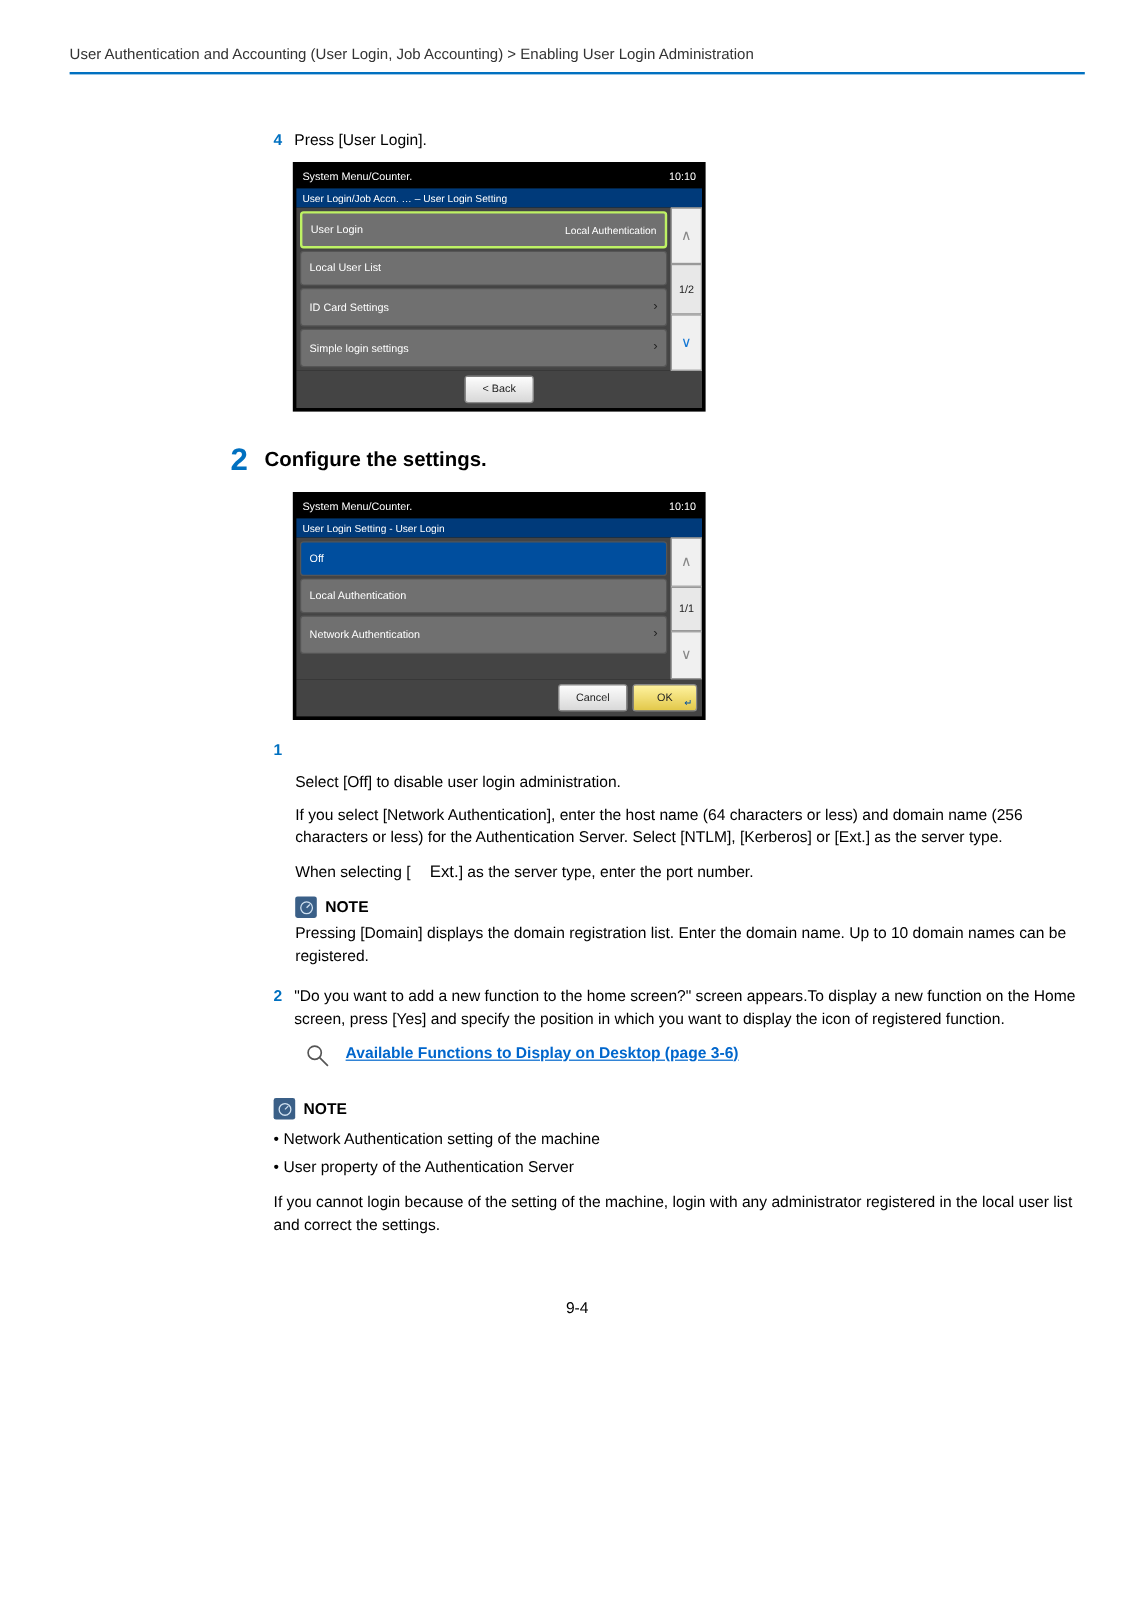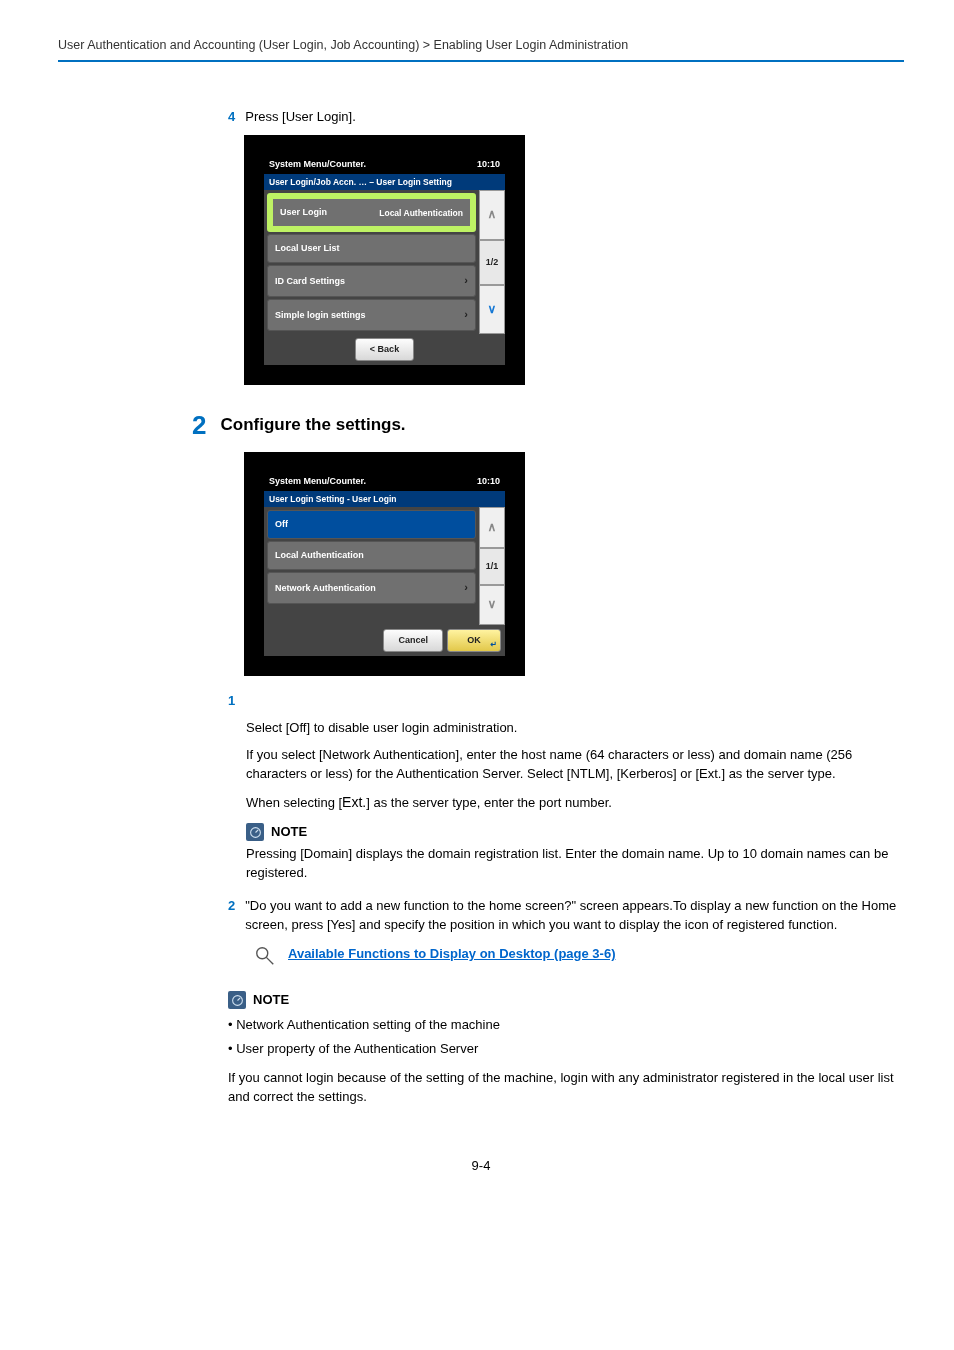--- a/index.html
+++ b/index.html
@@ -51,25 +51,24 @@
     gap: 14px;
     margin: 28px 0 14px -36px;
   }
   .step-title {
     font-family: Arial Black, Arial, sans-serif;
     font-size: 17px;
     font-weight: 900;
   }
   
   .panel {
-    width: 281px;
+    width: 344px;
     background: #000;
-    padding: 20px;
+    padding: 3px;
     margin: 8px 0 8px 16px;
-    font-weight: bold;
   }
   .panel-inner { position: relative; }
   .panel-top {
     display: flex;
     justify-content: space-between;
     color: #fff;
     font-size: 9px;
     padding: 3px 5px 3px 5px;
   }
   .panel-crumb {
@@ -94,21 +93,21 @@
     border-radius: 3px;
     color: #fff;
     font-size: 9px;
     padding: 7px 7px;
     display: flex;
     justify-content: space-between;
     align-items: center;
     border: 1px solid #555;
   }
   .panel-row.highlight {
-    border: 6px solid #bef264;
+    border: 2px solid #bef264;
     gap: 35px;
   }
   .panel-row.selected {
     background: #004e9e;
   }
   .panel-row .right-val { color: #fff; font-size: 8.5px; }
   .panel-row .chev { color:#222; font-size:11px; }
   .panel-side {
     width: 26px;
     display: flex;
@@ -281,21 +280,21 @@
       </div>
     </div>
 
     <div class="step-line" style="margin-top:16px;">
       <span class="step-num-blue-sm">1</span>
     </div>
     <div class="indent">
       <div class="subpara">Select [Off] to disable user login administration.</div>
       <div class="subpara">If you select [Network Authentication], enter the host name (64 characters or less) and domain name (256 characters or less) for the Authentication Server. Select [NTLM], [Kerberos] or [Ext.] as the server type.</div>
       <div class="subpara">
-        <span>When selecting [</span><span style="font-size:14px;">Ext.</span><span>] as the server type, enter the port number.</span>
+        <span>When selecting [</span><span style="font-size:14px;margin-left:16px;">Ext.</span><span>] as the server type, enter the port number.</span>
       </div>
 
       <div class="note-box">
         <div class="note-head">
           <span class="note-icon">
             <svg viewBox="0 0 24 24">
                 <circle cx="12" cy="12" r="9" fill="none" stroke="#cfe0f0" stroke-width="2"></circle>
                 <line x1="12" y1="12" x2="17" y2="7" stroke="#cfe0f0" stroke-width="2"></line>
               </svg>
           </span>

